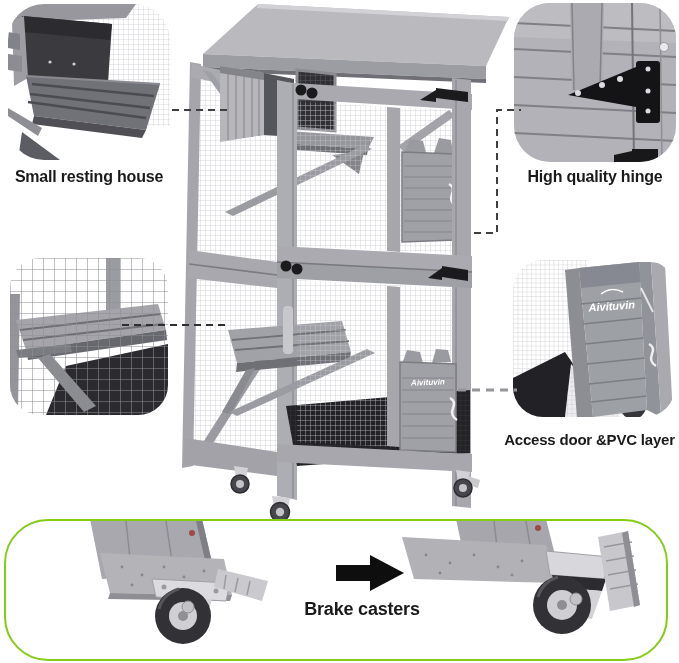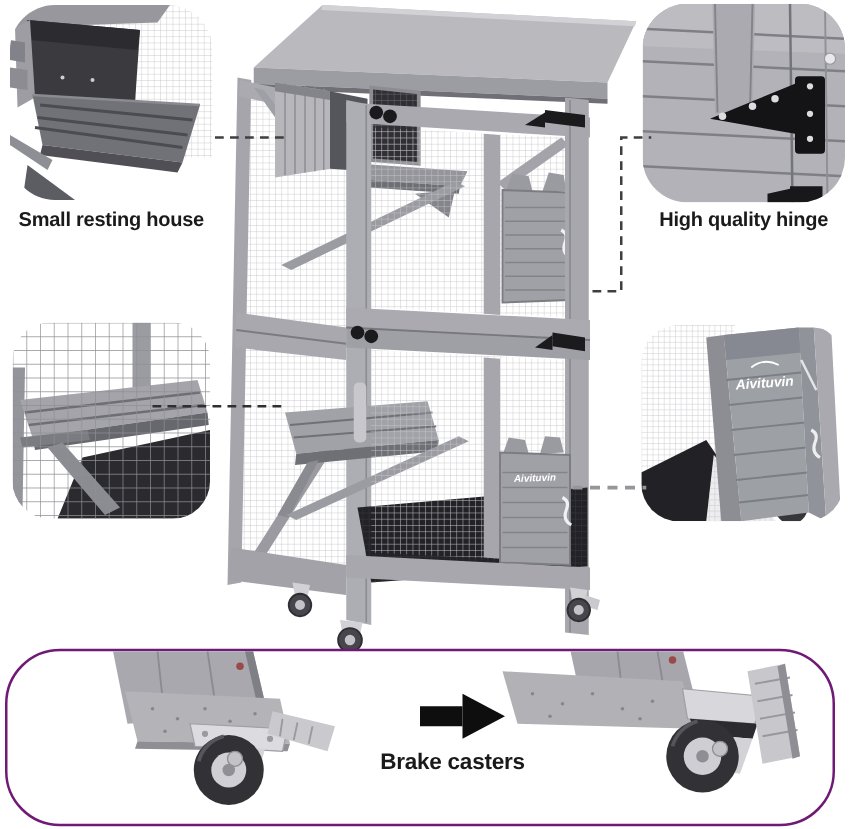--- a/index.html
+++ b/index.html
@@ -7,21 +7,21 @@
   body { font-family:"Liberation Sans", sans-serif; }
   .canvas { position:relative; width:679px; height:663px; background:#fff; overflow:hidden; }
   .photo-svg { position:absolute; left:0; top:0; }
   .callout { position:absolute; overflow:hidden; background:#fff; }
   .callout svg { display:block; }
   .co-a { left:8px;  top:4px;   width:162px; height:156px; border-radius:36px; }
   .co-b { left:514px; top:3px;  width:162px; height:159px; border-radius:36px; }
   .co-c { left:10px; top:258px; width:158px; height:157px; border-radius:30px; }
   .co-d { left:513px; top:260px; width:162px; height:157px; border-radius:30px; }
   .co-e { left:4px;  top:519px; width:664px; height:142px; border-radius:44px;
-          border:2px solid #701a75; background:#fff; }
+          border:2px solid #84cc16; background:#fff; }
   .label { position:absolute; font-weight:bold; color:#1a1a1a; text-align:center;
            white-space:nowrap; letter-spacing:-0.2px; font-size:16px; line-height:1.15; }
   .lbl-a { left:8px;   top:168px; width:162px; }
   .lbl-b { left:506px; top:168px; width:178px; }
   .lbl-c { left:10px;  top:431px; width:158px; }
   .lbl-d { left:499px; top:431px; width:181px; font-size:15px; }
   .lbl-e { left:246px; top:78px;  width:220px; font-size:18px; position:absolute; }
   .overlay { position:absolute; left:0; top:0; pointer-events:none; }
 </style>
 </head>
@@ -330,14 +330,15 @@
 
   <svg class="overlay" width="679" height="663" viewBox="0 0 679 663">
     <polyline points="172,110 230,110" fill="none" stroke="#3f3f3f" stroke-width="2" stroke-dasharray="7 5"></polyline>
     <polyline points="474,233 497,233 497,110 521,110" fill="none" stroke="#3f3f3f" stroke-width="2" stroke-dasharray="7 5"></polyline>
     <polyline points="122,325 230,325" fill="none" stroke="#2f2f2f" stroke-width="2" stroke-dasharray="7 5"></polyline>
     <polyline points="458,390 517,390" fill="none" stroke="#95959a" stroke-width="3" stroke-dasharray="8 6"></polyline>
   </svg>
 
   <div class="label lbl-a">Small resting house</div>
   <div class="label lbl-b">High quality hinge</div>
+  <div class="label lbl-d">Access door &amp;PVC layer</div>
 
 </div>
 
 </body></html>

